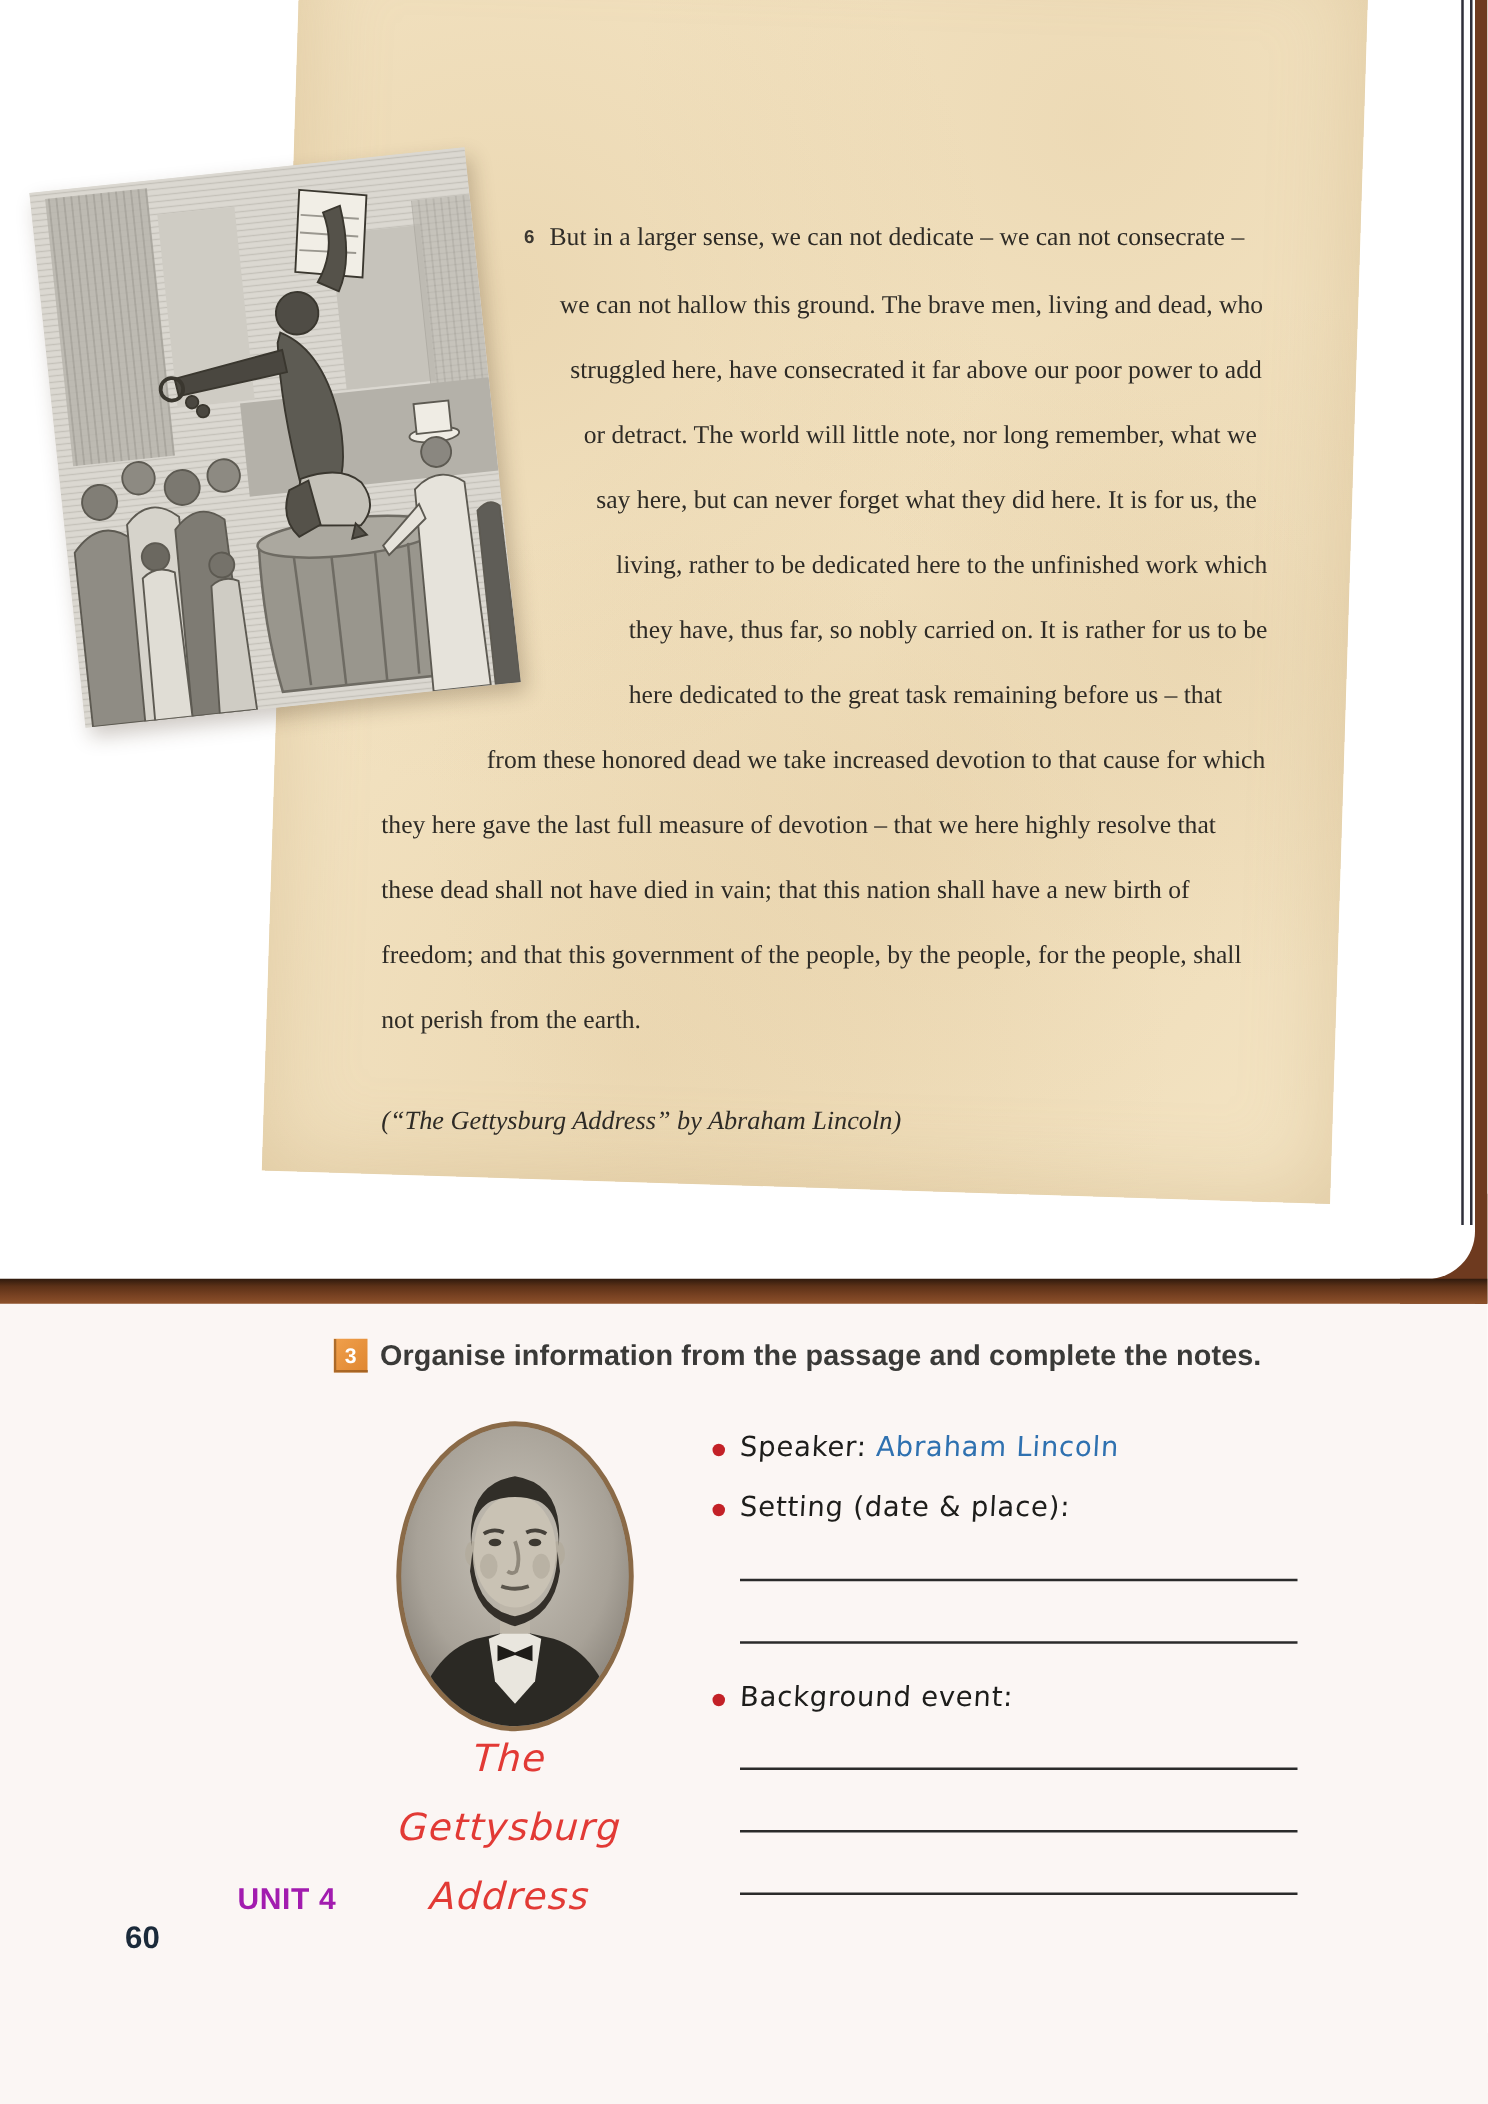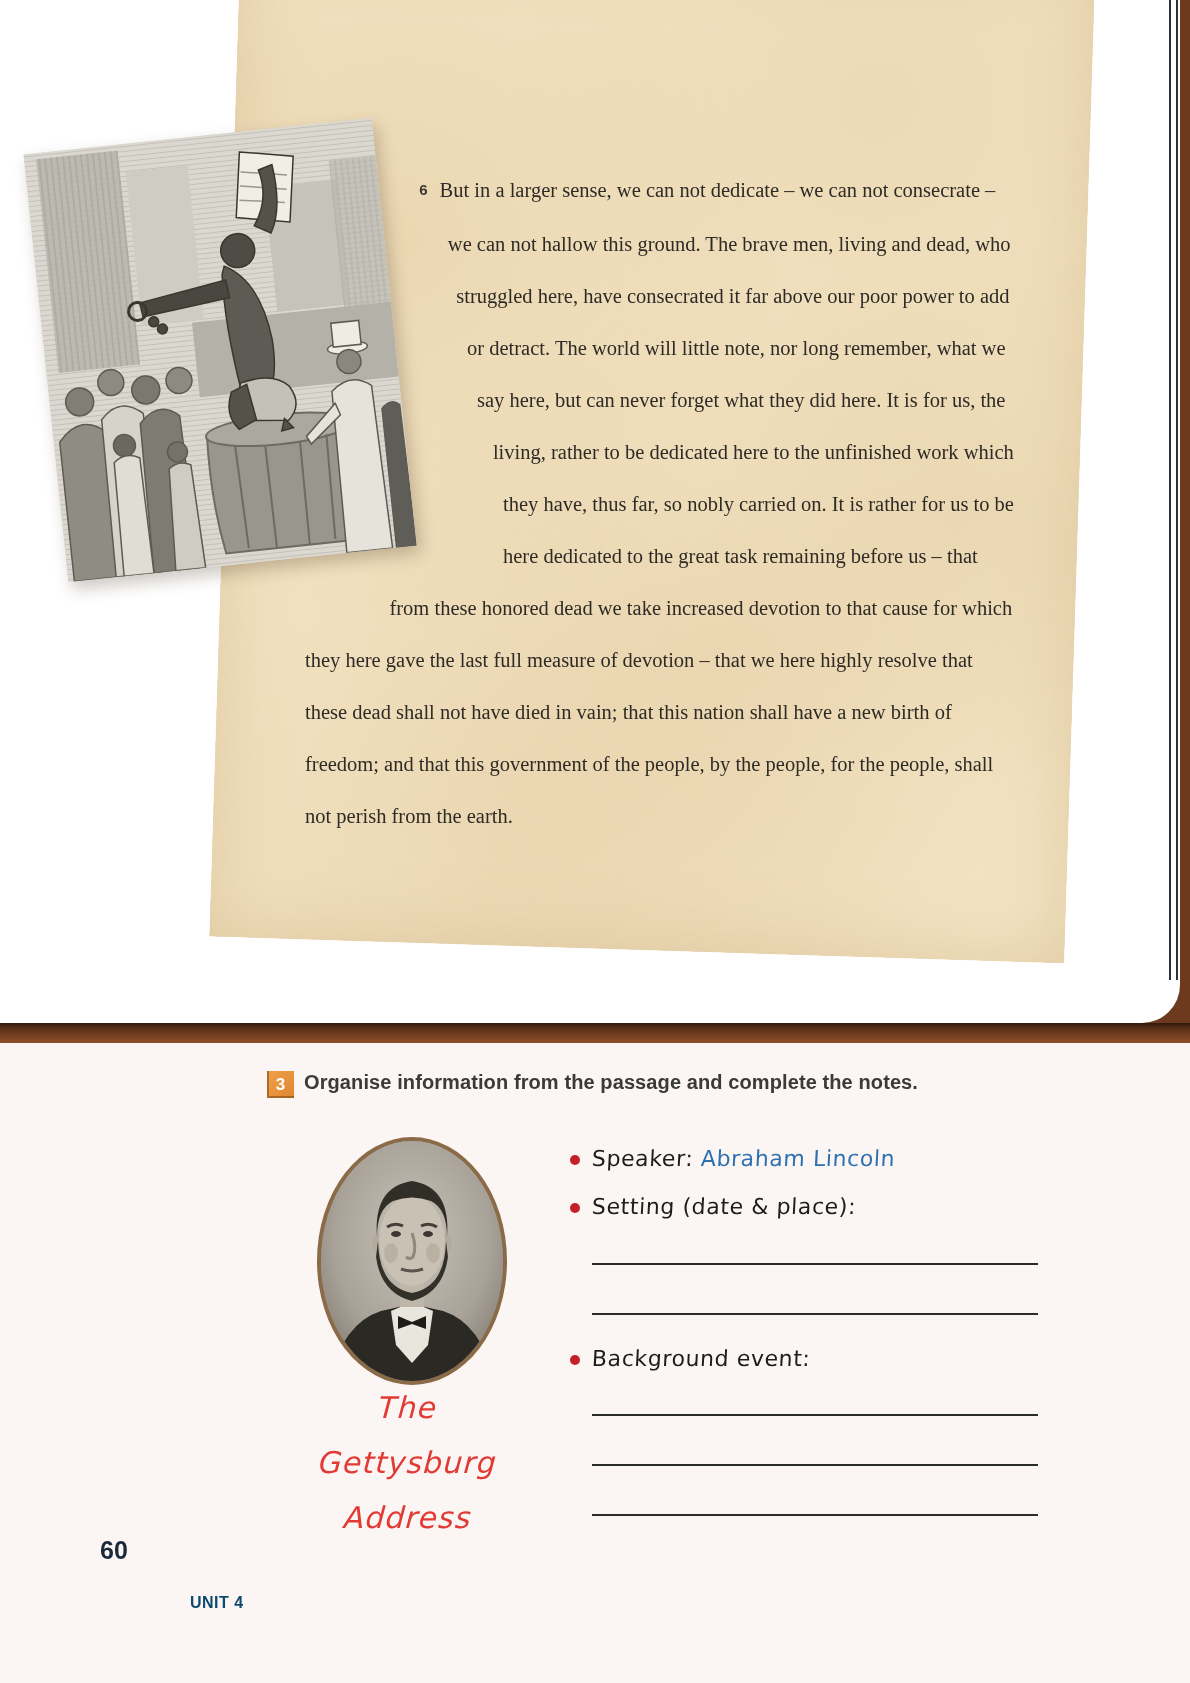--- a/index.html
+++ b/index.html
@@ -41,38 +41,38 @@
     shape-outside:polygon(0px 0px,85px 0px,103px 40px,132px 76px,145px 112px,149px 148px,157px 184px,164px 220px,172px 256px,172px 292px,198px 328px,198px 366px,88px 398px,82px 432px,0px 432px);}
   .pnum{font-family:"Liberation Sans",sans-serif;font-weight:bold;font-size:15px;color:#3c3831;margin-right:12px;position:relative;top:-2px;}
   .citation{margin-top:28px;font-style:italic;font-size:21px;color:#2e2b26;clear:none;}
 
   
   .ex-badge{left:267px;top:1071px;width:27px;height:27px;z-index:6;
     background:linear-gradient(135deg,#f0a04c,#df8630);
     box-shadow:inset 2px -2px 0 rgba(120,70,20,.55);
     color:#fff;font-weight:bold;font-size:17px;text-align:center;line-height:27px;}
   .ex-instruction{left:304px;top:1071px;width:760px;z-index:6;
-    color:#3a3a38;font-size:20px;font-weight:bold;letter-spacing:.1px;}
+    color:#3a3a38;font-size:23px;font-weight:bold;letter-spacing:.1px;}
 
   .portrait{left:317px;top:1137px;width:182px;height:240px;z-index:6;
     border:4px solid #8a6a47;border-radius:50%;overflow:hidden;background:#9a948a;}
   .caption-line{left:300px;width:216px;z-index:6;text-align:center;
     color:#e23a35;font-size:30px;font-style:italic;letter-spacing:1px;
     transform:skewX(-4deg);font-family:"DejaVu Sans",sans-serif;}
   .cap1{top:1390px;} .cap2{top:1445px;} .cap3{top:1500px;}
 
   .note-bullet{width:10px;height:10px;border-radius:50%;background:#c32127;z-index:6;}
   .note-label{z-index:6;color:#1d1d1b;font-size:22px;letter-spacing:.6px;
     transform:skewX(-3deg);font-family:"DejaVu Sans",sans-serif;}
   .note-answer{color:#2f71b0;}
   .answer-line{left:592px;width:446px;height:0;border-top:2px solid #2b2b2b;z-index:6;}
 
   
   .page-number{left:100px;top:1536px;color:#1b2a3a;font-weight:bold;font-size:25px;z-index:6;}
-  .unit-label{left:190px;top:1594px;color:#0c4a6e;font-weight:bold;font-size:16px;letter-spacing:.5px;z-index:6;}
+  .unit-label{left:190px;top:1506px;color:#a21caf;font-weight:bold;font-size:24px;letter-spacing:.5px;z-index:6;}
 </style>
 </head>
 <body>
 
 <div class="abs corner-patch"></div>
 <div class="abs page"></div>
 <div class="abs edge-line l1"></div>
 <div class="abs edge-line l2"></div>
 <div class="abs right-strip"></div>
 <div class="abs brown-bar"></div>
@@ -143,20 +143,21 @@
       <path d="M192 250 Q225 242 240 258 Q252 278 236 292 L196 288 Q186 268 192 250 Z" fill="#c4c1b8"></path>
       <path d="M204 288 L198 252 L182 258 Q172 280 186 296 Z" fill="#55524a"></path>
       <path d="M232 290 L240 300 L228 302 Z" fill="#55524a"></path>
     </g>
   </svg>
 </div>
 
 <div class="abs passage">
   <div class="wrap-shape"></div>
   <span class="pnum">6</span><span>But in a larger sense, we can not dedicate – we can not consecrate – we can not hallow this ground. The brave men, living and dead, who struggled here, have consecrated it far above our poor power to add or detract. The world will little note, nor long remember, what we say here, but can never forget what they did here. It is for us, the living, rather to be dedicated here to the unfinished work which they have, thus far, so nobly carried on. It is rather for us to be here dedicated to the great task remaining before us – that from these honored dead we take increased devotion to that cause for which they here gave the last full measure of devotion – that we here highly resolve that these dead shall not have died in vain; that this nation shall have a new birth of freedom; and that this government of the people, by the people, for the people, shall not perish from the earth.</span>
+  <div class="citation">(“The Gettysburg Address” by Abraham Lincoln)</div>
 </div>
 
 <div class="abs ex-badge">3</div>
 <div class="abs ex-instruction">Organise information from the passage and complete the notes.</div>
 
 <div class="abs portrait">
   <svg width="182" height="240" viewBox="0 0 182 240">
     <defs>
       <radialGradient id="pg" cx="50%" cy="40%" r="78%">
         <stop offset="0" stop-color="#c7c2b8"></stop>

